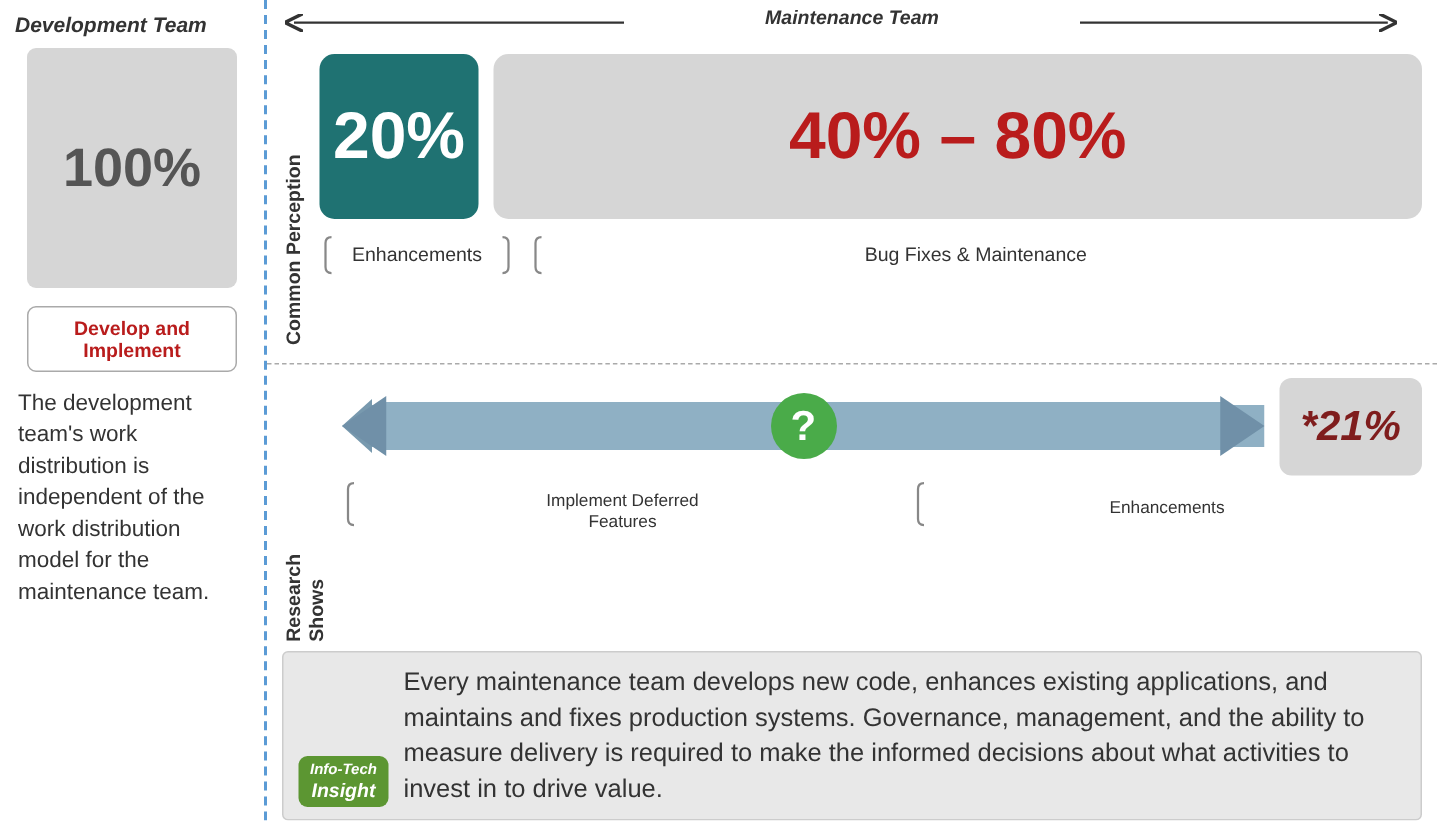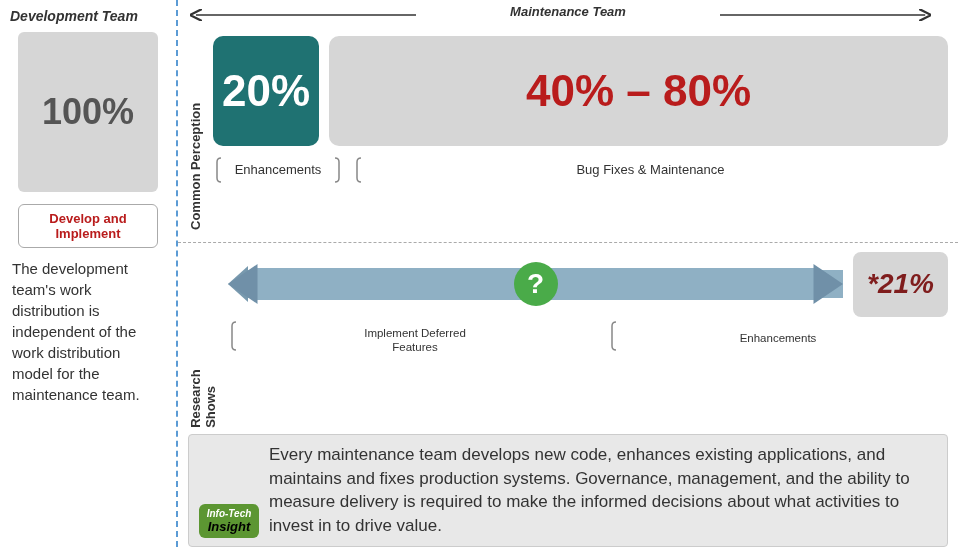--- a/index.html
+++ b/index.html
@@ -190,21 +190,21 @@
 
     .insight-badge-top {
       font-size: 10px;
       color: #fff;
       font-weight: bold;
       font-style: italic;
     }
 
     .insight-badge-bottom {
       font-size: 13px;
-      color: #000000;
+      color: #ffffff;
       font-weight: bold;
       font-style: italic;
     }
 
     .insight-text {
       font-size: 17px;
       color: #333;
       line-height: 1.4;
     }
 

